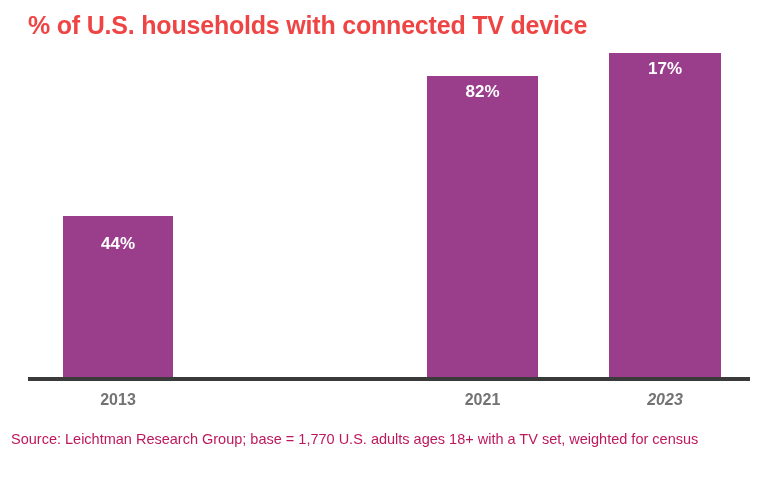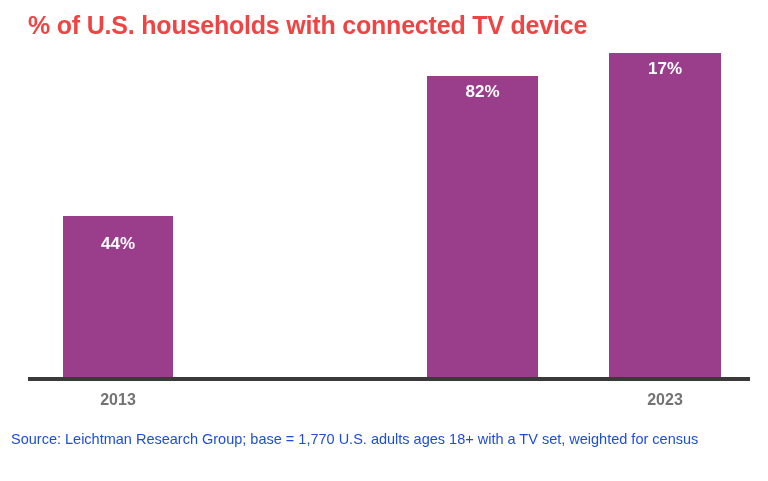--- a/index.html
+++ b/index.html
@@ -110,21 +110,21 @@
   }
 
   
   .source-note {
     position: absolute;
     left: 11px;
     top: 428px;
     width: 730px;
     font-size: 14.5px;
     font-weight: normal;
-    color: #1d4ed8;
+    color: #be185d;
     line-height: 22px;
   }
 </style>
 </head>
 <body>
 
 <div id="chart-root">
 
   <div class="chart-title">% of U.S. households with connected TV device</div>
 
@@ -150,18 +150,19 @@
         </div>
       </div>
 
     </div>
   </div>
 
   <div class="axis-line"></div>
 
   <div class="cat-labels">
     <div class="cat-label" style="left:63px; width:110px;">2013</div>
-    <div class="cat-label" style="left:609px; width:112px;">2023</div>
+    <div class="cat-label" style="left:427px; width:111px;">2021</div>
+    <div class="cat-label" style="left:609px; width:112px;font-style:italic;">2023</div>
   </div>
 
   <div class="source-note">Source: Leichtman Research Group; base = 1,770 U.S. adults ages 18+ with a TV set, weighted for census</div>
 
 </div>
 
 </body></html>

